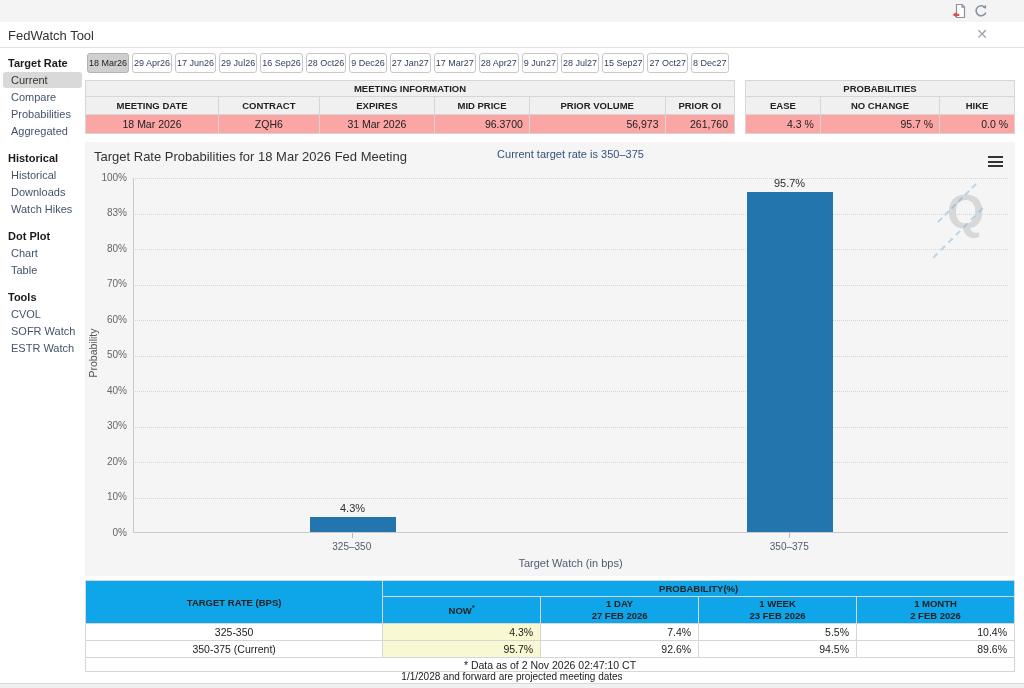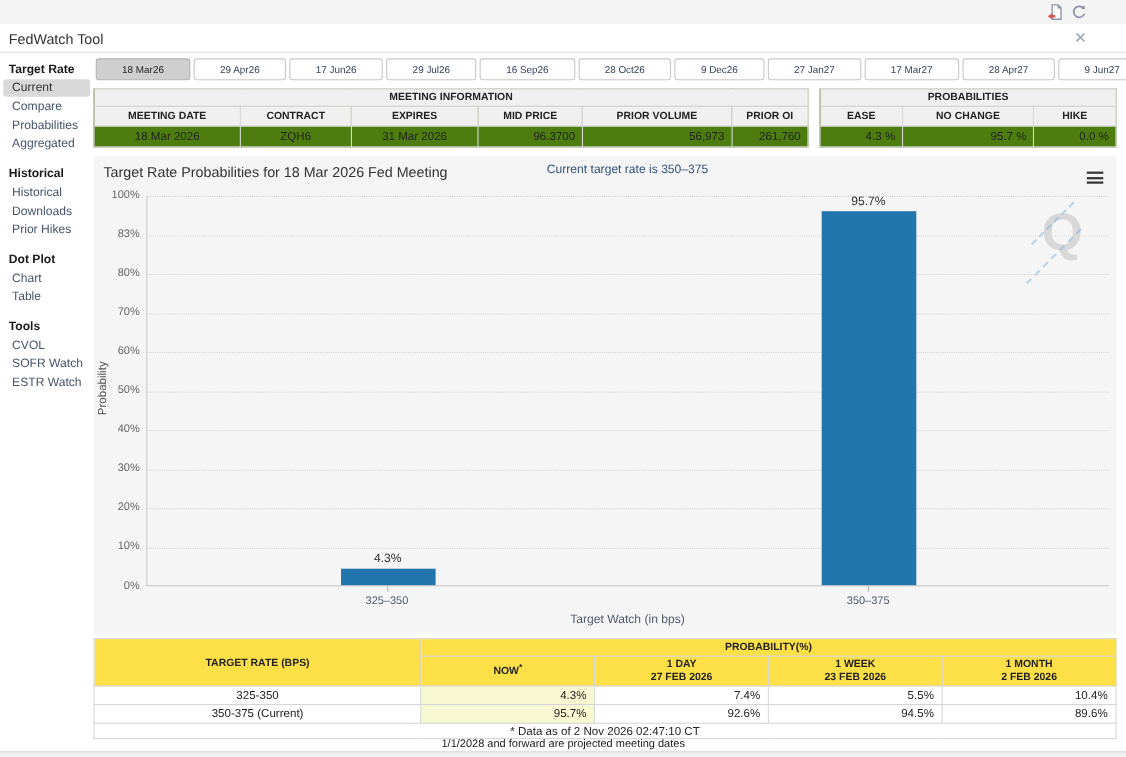--- a/index.html
+++ b/index.html
@@ -19,26 +19,26 @@
 
   
   .sidebar { position:absolute; left:0; top:57px; width:85px; font-size:11px; }
   .side-header { font-weight:bold; color:#1a1a1a; padding:0 0 2px 8px; margin-top:13px; }
   .side-header:first-child { margin-top:0; }
   .side-item { color:#44546a; padding:2px 4px 2px 8px; margin:1px 3px; border-radius:3px; cursor:pointer; }
   .side-item.selected { background:#d9d9d9; color:#333; }
 
   
   .tabstrip { position:absolute; left:87px; top:53px; width:930px; display:flex; gap:3px; }
-  .tab { font-family:"Liberation Sans", sans-serif; font-size:9px; color:#33415c; background:#fff; border:1px solid #c8c8c8; border-radius:3px; padding:4px 23px; cursor:pointer; white-space:nowrap; }
+  .tab { font-family:"Liberation Sans", sans-serif; font-size:9px; color:#33415c; background:#fff; border:1px solid #c8c8c8; border-radius:3px; padding:4px 1px; cursor:pointer; white-space:nowrap; }
   .tab.selected { background:#cfcfcf; border-color:#b3b3b3; color:#222; }
 
   
   table { border-collapse:collapse; }
-  .info-table { position:absolute; top:80px; background:#4d7c0f; }
+  .info-table { position:absolute; top:80px; background:#fca5a5; }
   .info-table th, .info-table td { border:1px solid #d6d6d6; }
   .info-table th { background:#f0f0f0; font-size:9.5px; color:#222; font-weight:bold; height:18px; text-align:center; }
   .info-table td { font-size:10.5px; color:#222; height:19px; padding:0 6px; }
   .group-head { height:16px !important; }
   .ta-c { text-align:center; } .ta-r { text-align:right;margin-top:28px; }
   #meeting-table { left:85px; width:650px; }
   #prob-table { left:745px; width:270px; }
 
   
   .chart-block { position:absolute; left:85px; top:142px; width:930px; height:434px; background:#f5f5f5; }
@@ -55,21 +55,21 @@
   .bar { width:86px; background:#2275ad; }
   .xtick { position:absolute; top:391px; height:5px; width:0; border-left:1px solid #b9b9b9; }
   .xlabel { position:absolute; top:399px; width:120px; margin-left:-60px; text-align:center; font-size:10px; color:#4e5d6e; }
   .xaxis-title { position:absolute; left:48px; top:415px; width:875px; text-align:center; font-size:11px; color:#4e5d6e; }
   .watermark { position:absolute; left:862px; top:42px; font-size:48px; font-weight:bold; color:rgba(140,140,140,0.28); }
   .wm-dash { position:absolute; width:54px; height:0; border-top:2px dashed rgba(110,175,220,0.45); transform:rotate(-45deg); }
 
   
   .bottom-table { position:absolute; left:85px; top:580px; width:930px; background:#fff; }
   .bottom-table th, .bottom-table td { border:1px solid #d6d6d6; }
-  .bottom-table th { background:#fde047; font-size:9.5px; font-weight:bold; color:#222; text-align:center; }
+  .bottom-table th { background:#0ea5e9; font-size:9.5px; font-weight:bold; color:#222; text-align:center; }
   .bottom-table .row-group { height:16px; }
   .bottom-table .row-cols th { height:27px; line-height:1.25; }
   .bottom-table td { font-size:10.5px; color:#222; height:17px; padding:0 7px; }
   .hl { background:#f8f8d2; }
   .tbl-footnote { text-align:center !important; color:#999; font-size:9.5px; height:14px !important; }
   .col-rate { width:32%; } .col-p { width:17%; }
 
   .projected-note { position:absolute; left:0; top:671px; width:1024px; text-align:center; font-size:10px; color:#1a1a1a; }
   .bottom-strip { position:absolute; left:0; top:683px; width:1024px; height:5px; background:#f1f1f1; border-top:1px solid #d8d8d8; }
 </style>
@@ -102,21 +102,21 @@
   <div class="sidebar">
     <div class="side-header">Target Rate</div>
     <div class="side-item selected">Current</div>
     <div class="side-item">Compare</div>
     <div class="side-item">Probabilities</div>
     <div class="side-item">Aggregated</div>
 
     <div class="side-header">Historical</div>
     <div class="side-item">Historical</div>
     <div class="side-item">Downloads</div>
-    <div class="side-item">Prior Hikes</div>
+    <div class="side-item">Watch Hikes</div>
 
     <div class="side-header">Dot Plot</div>
     <div class="side-item">Chart</div>
     <div class="side-item">Table</div>
 
     <div class="side-header">Tools</div>
     <div class="side-item">CVOL</div>
     <div class="side-item">SOFR Watch</div>
     <div class="side-item">ESTR Watch</div>
   </div>

